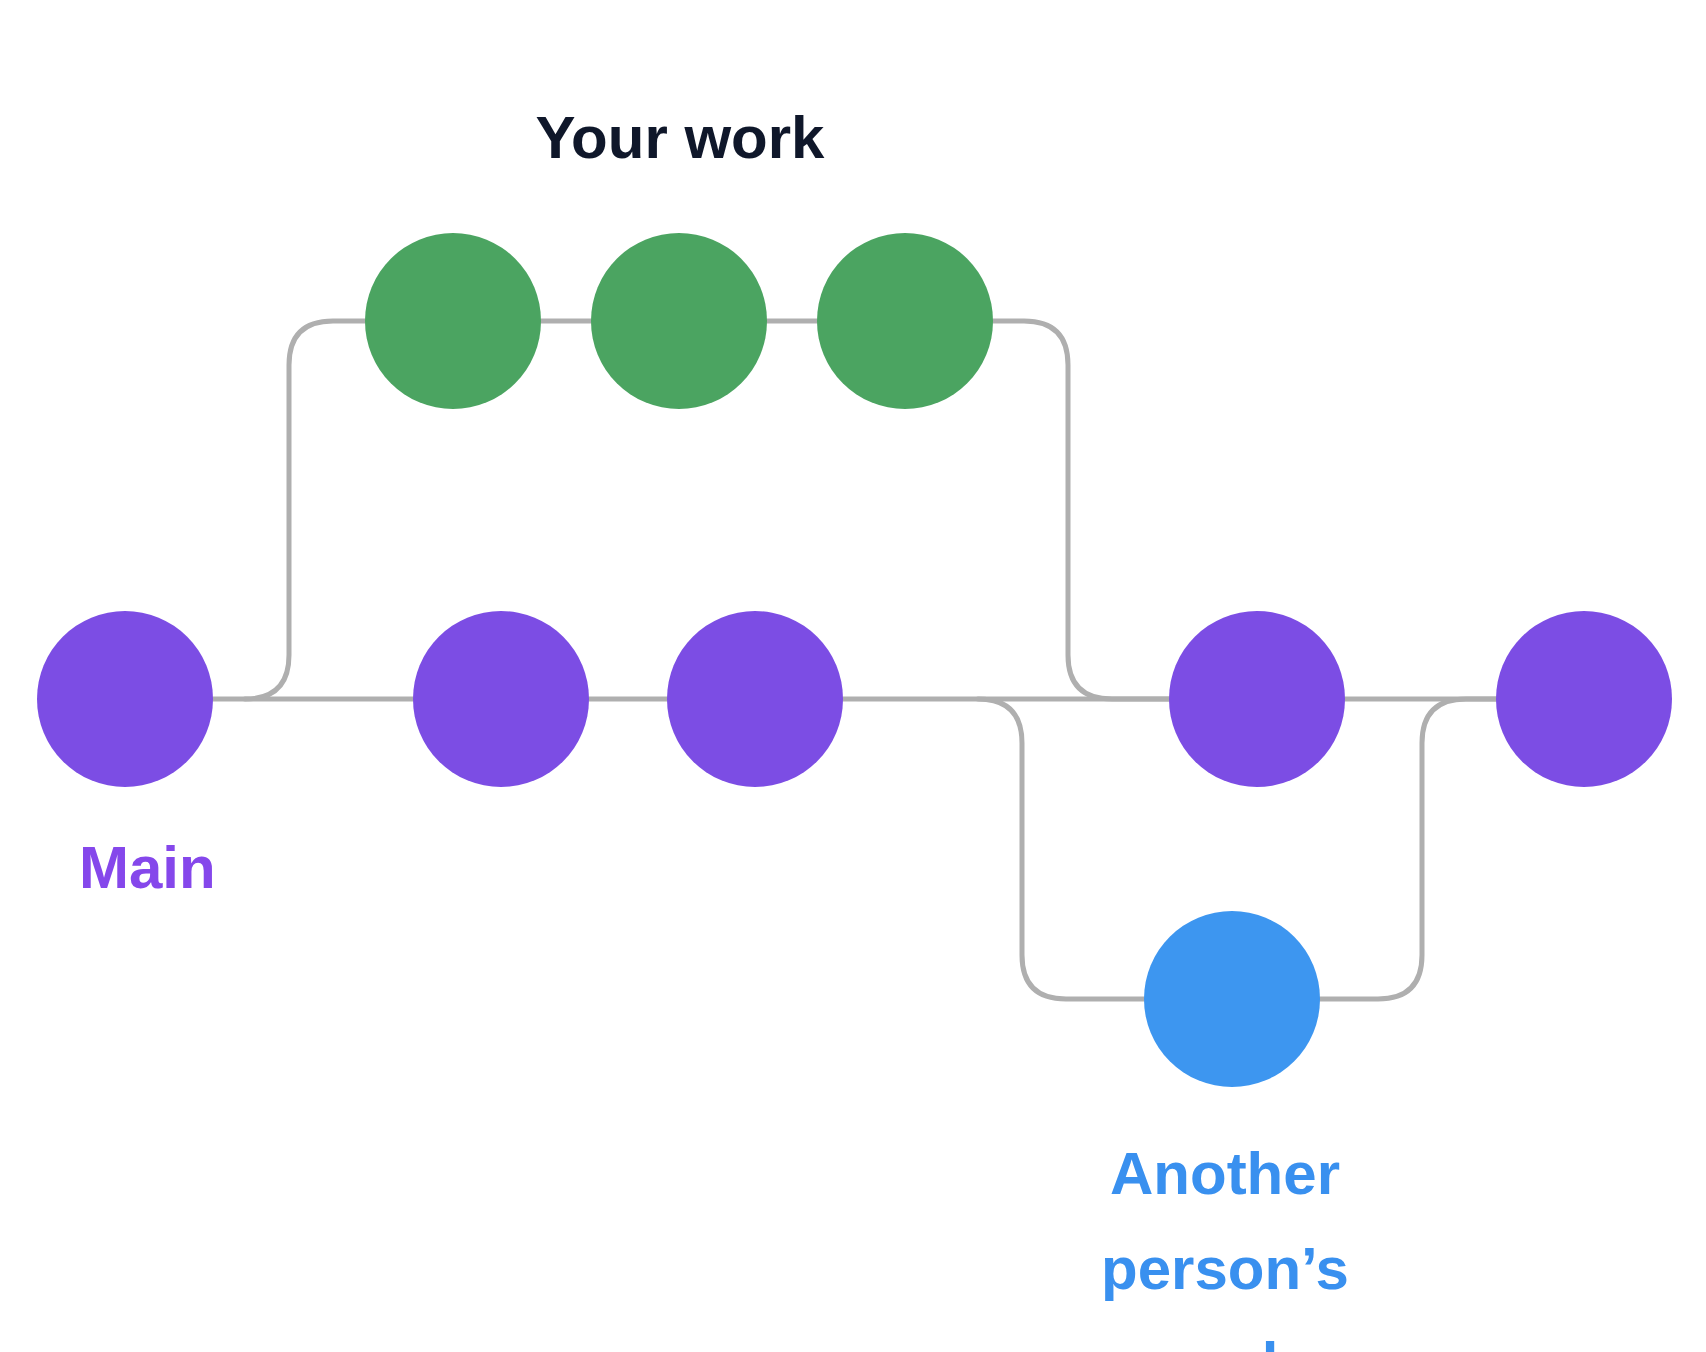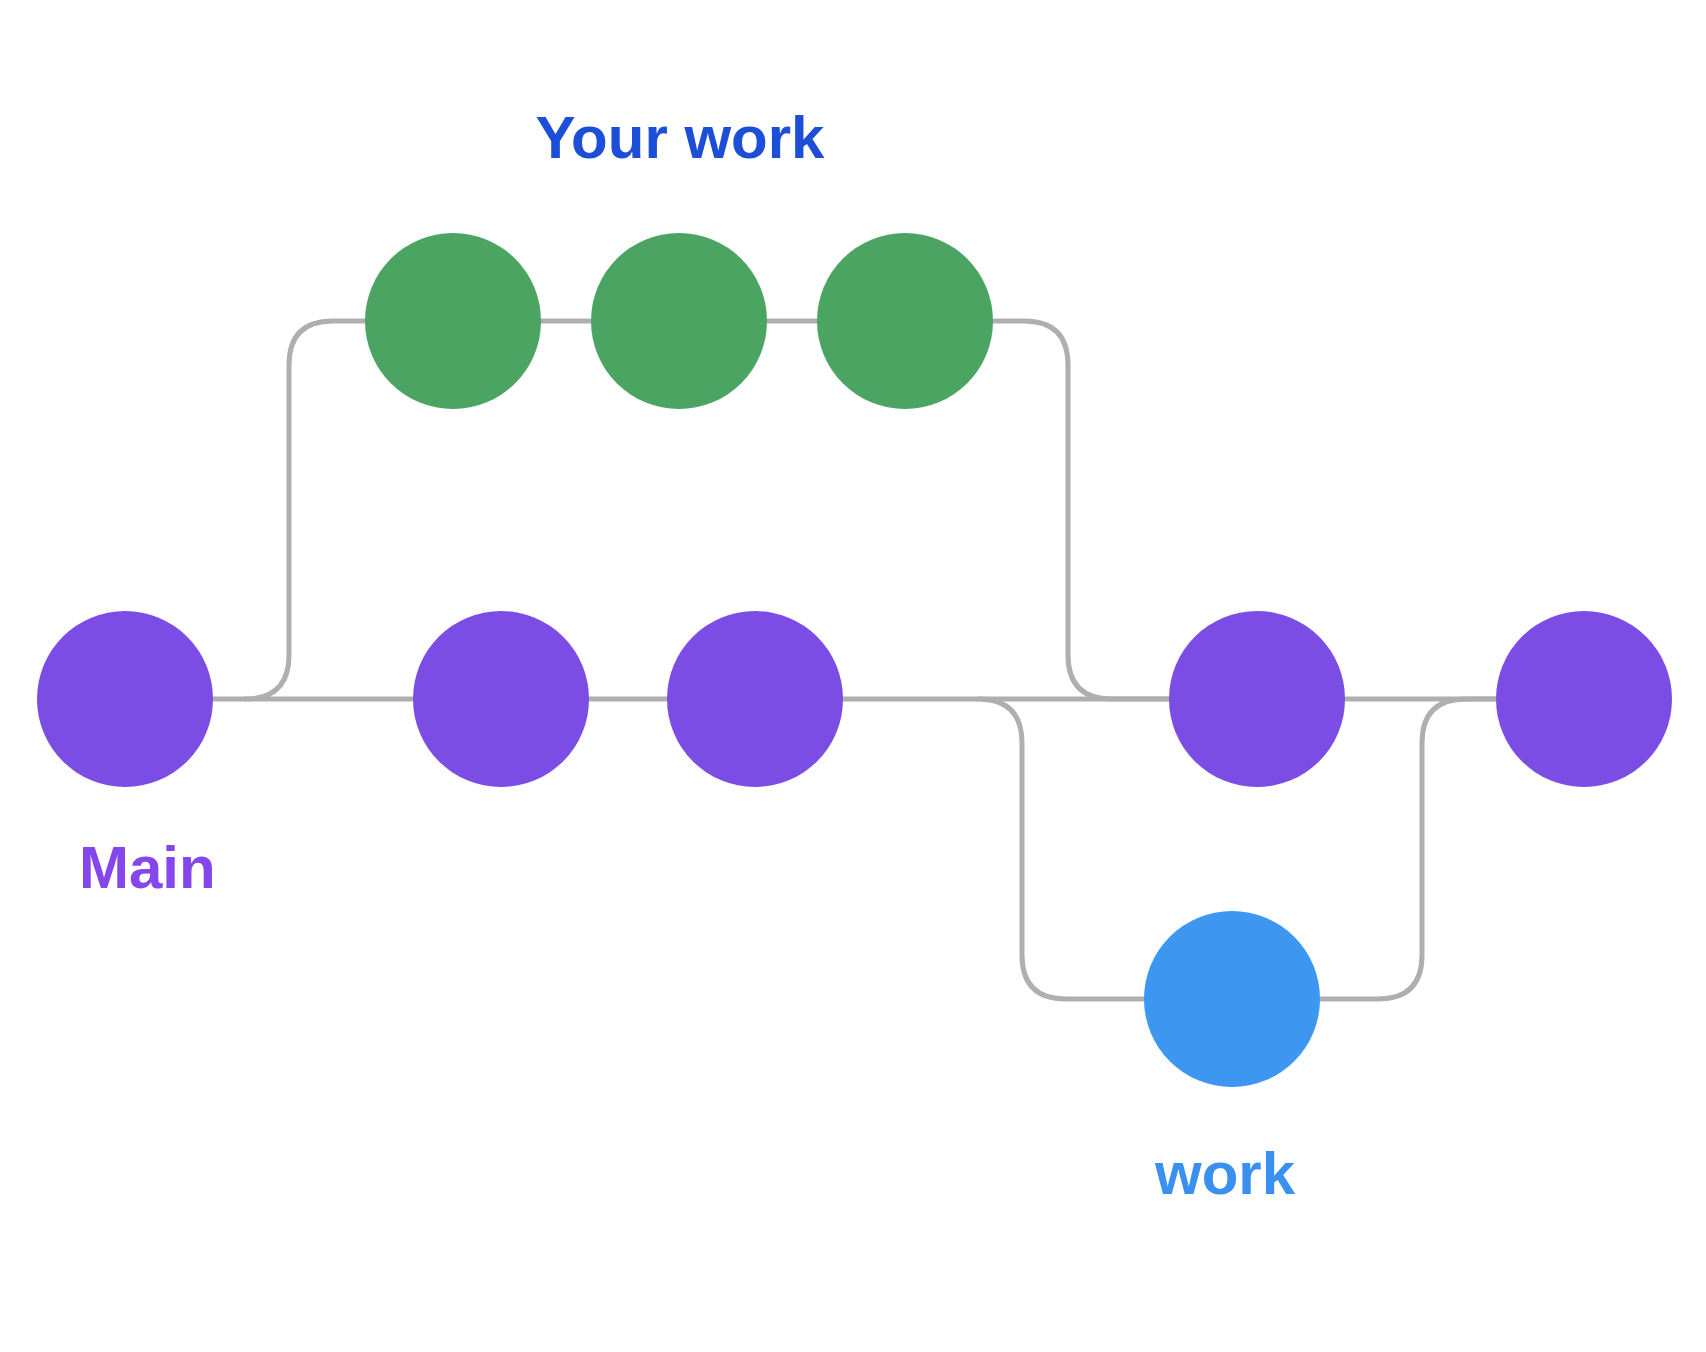--- a/index.html
+++ b/index.html
@@ -27,21 +27,21 @@
     font-weight: 700;
     font-size: 60px;
     line-height: 1.0;
     white-space: nowrap;
     letter-spacing: 0px;
   }
   .label-your-work {
     top: 108px;
     left: 680px;
     transform: translateX(-50%);
-    color: #1d4ed8;
+    color: #0f172a;
   }
   .label-main {
     top: 838px;
     left: 51px;
     color: #8547EB;
     margin-left: 28px;
   }
   .label-other-work {
     top: 1126px;
     left: 1225px;
@@ -77,14 +77,15 @@
   <circle cx="905" cy="321" r="88" fill="#4BA461"></circle>
 
   <circle cx="1232" cy="999" r="88" fill="#3D96F0"></circle>
 </svg>
 
 <div class="branch-label label-your-work">Your work</div>
 
 <div class="branch-label label-main">Main</div>
 
 <div class="branch-label label-other-work">
+  <span>Another person’s</span>
   <span>work</span>
 </div>
 
 </body></html>

